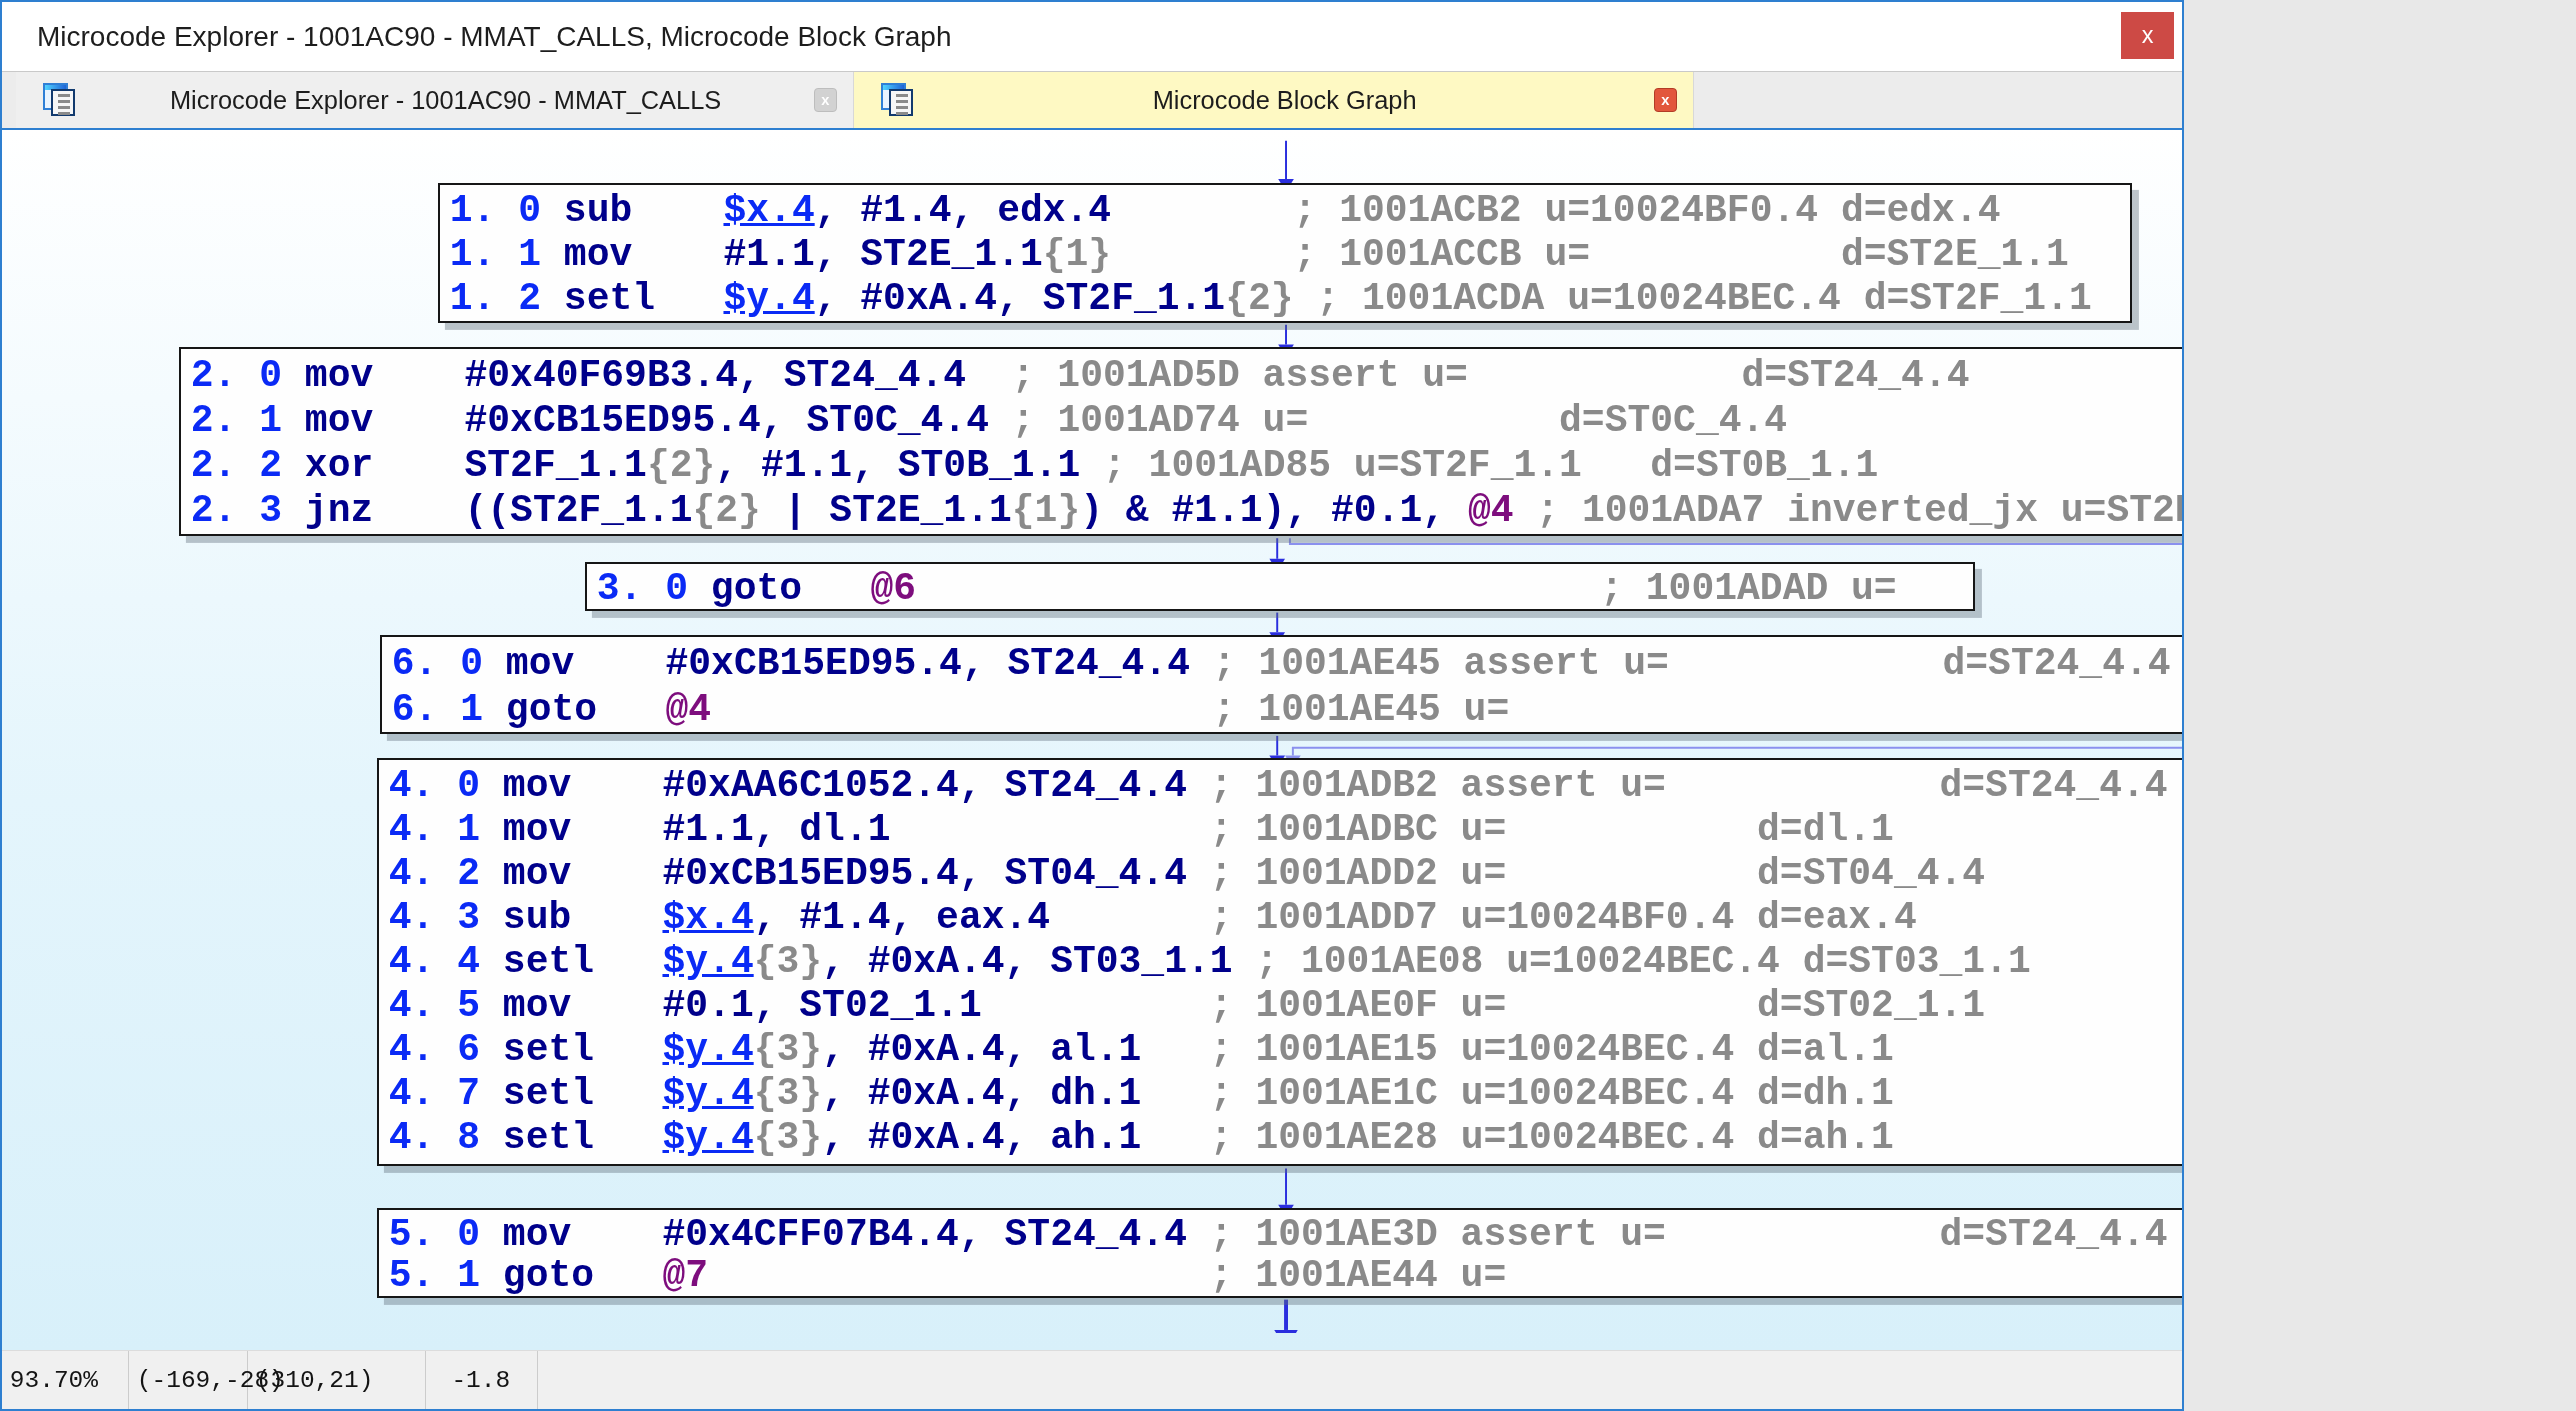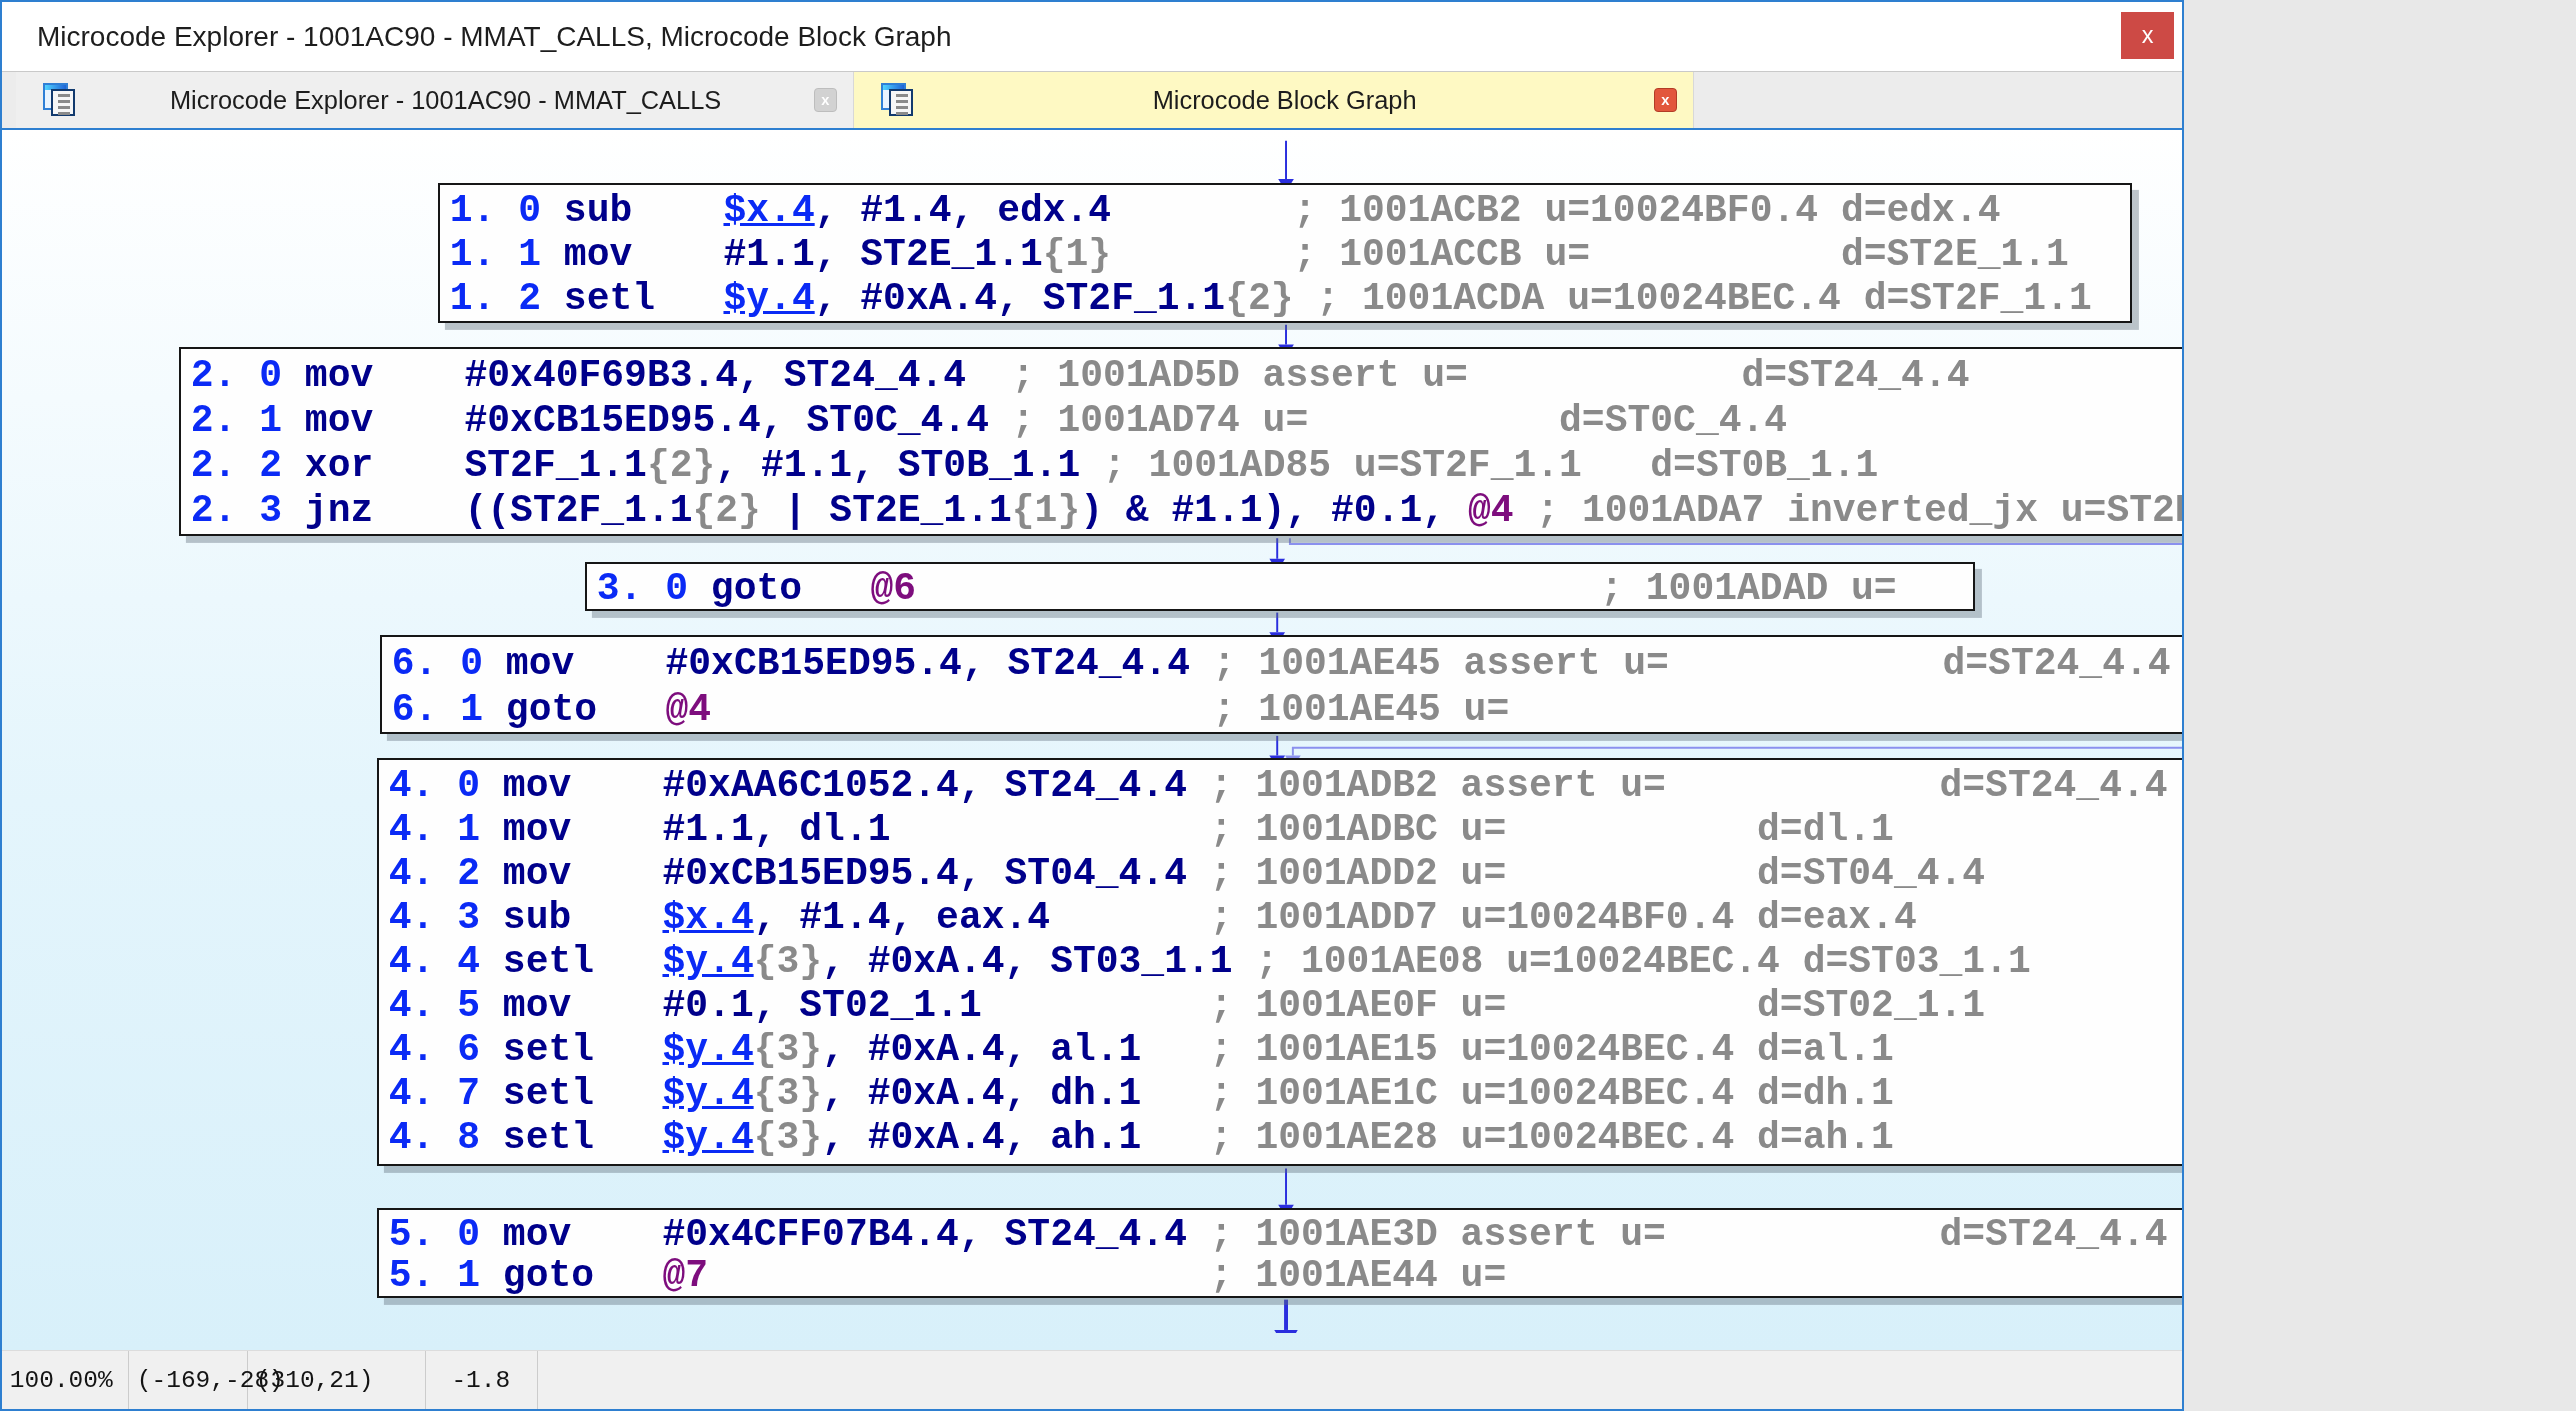--- a/index.html
+++ b/index.html
@@ -155,20 +155,20 @@
       </svg>
       <div class="mblock" style="left: 436px; top: 53px; width: 1694px; height: 140px;"><div class="code-line" style="height: 44px; line-height: 44px;"><span class="tk-num">1. 0 </span><span class="tk-kw">sub    </span><span class="tk-dol">$x.4</span><span class="tk-op">, </span><span class="tk-op">#1.4</span><span class="tk-op">, </span><span class="tk-op">edx.4</span><span class="tk-sp">        </span><span class="tk-cmt">; 1001ACB2 u=10024BF0.4 d=edx.4</span></div><div class="code-line" style="height: 44px; line-height: 44px;"><span class="tk-num">1. 1 </span><span class="tk-kw">mov    </span><span class="tk-op">#1.1, ST2E_1.1</span><span class="tk-brc">{1}</span><span class="tk-sp">        </span><span class="tk-cmt">; 1001ACCB u=           d=ST2E_1.1</span></div><div class="code-line" style="height: 44px; line-height: 44px;"><span class="tk-num">1. 2 </span><span class="tk-kw">setl   </span><span class="tk-dol">$y.4</span><span class="tk-op">, </span><span class="tk-op">#0xA.4, ST2F_1.1</span><span class="tk-brc">{2}</span><span class="tk-sp"> </span><span class="tk-cmt">; 1001ACDA u=10024BEC.4 d=ST2F_1.1</span></div></div>
       <div class="mblock" style="left: 177px; top: 217px; width: 2217px; height: 189px;"><div class="code-line" style="height: 45px; line-height: 45px;"><span class="tk-num">2. 0 </span><span class="tk-kw">mov    </span><span class="tk-op">#0x40F69B3.4, ST24_4.4</span><span class="tk-sp">  </span><span class="tk-cmt">; 1001AD5D assert u=            d=ST24_4.4</span></div><div class="code-line" style="height: 45px; line-height: 45px;"><span class="tk-num">2. 1 </span><span class="tk-kw">mov    </span><span class="tk-op">#0xCB15ED95.4, ST0C_4.4</span><span class="tk-sp"> </span><span class="tk-cmt">; 1001AD74 u=           d=ST0C_4.4</span></div><div class="code-line" style="height: 45px; line-height: 45px;"><span class="tk-num">2. 2 </span><span class="tk-kw">xor    </span><span class="tk-op">ST2F_1.1</span><span class="tk-brc">{2}</span><span class="tk-op">, #1.1, ST0B_1.1</span><span class="tk-sp"> </span><span class="tk-cmt">; 1001AD85 u=ST2F_1.1   d=ST0B_1.1</span></div><div class="code-line" style="height: 45px; line-height: 45px;"><span class="tk-num">2. 3 </span><span class="tk-kw">jnz    </span><span class="tk-op">((ST2F_1.1</span><span class="tk-brc">{2}</span><span class="tk-op"> | ST2E_1.1</span><span class="tk-brc">{1}</span><span class="tk-op">) &amp; #1.1), #0.1, </span><span class="tk-tgt">@4</span><span class="tk-sp"> </span><span class="tk-cmt">; 1001ADA7 inverted_jx u=ST2E_2.2</span></div></div>
       <div class="mblock" style="left: 583px; top: 432px; width: 1390px; height: 49px;"><div class="code-line" style="height: 41px; line-height: 41px;"><span class="tk-num">3. 0 </span><span class="tk-kw">goto   </span><span class="tk-tgt">@6</span><span class="tk-sp">                              </span><span class="tk-cmt">; 1001ADAD u=</span></div></div>
       <div class="mblock" style="left: 378px; top: 505px; width: 1810px; height: 99px;"><div class="code-line" style="height: 46px; line-height: 46px;"><span class="tk-num">6. 0 </span><span class="tk-kw">mov    </span><span class="tk-op">#0xCB15ED95.4, ST24_4.4</span><span class="tk-sp"> </span><span class="tk-cmt">; 1001AE45 assert u=            d=ST24_4.4</span></div><div class="code-line" style="height: 46px; line-height: 46px;"><span class="tk-num">6. 1 </span><span class="tk-kw">goto   </span><span class="tk-tgt">@4</span><span class="tk-sp">                      </span><span class="tk-cmt">; 1001AE45 u=</span></div></div>
       <div class="mblock" style="left: 375px; top: 628px; width: 1817px; height: 408px;"><div class="code-line" style="height: 44px; line-height: 44px;"><span class="tk-num">4. 0 </span><span class="tk-kw">mov    </span><span class="tk-op">#0xAA6C1052.4, ST24_4.4</span><span class="tk-sp"> </span><span class="tk-cmt">; 1001ADB2 assert u=            d=ST24_4.4</span></div><div class="code-line" style="height: 44px; line-height: 44px;"><span class="tk-num">4. 1 </span><span class="tk-kw">mov    </span><span class="tk-op">#1.1, dl.1</span><span class="tk-sp">              </span><span class="tk-cmt">; 1001ADBC u=           d=dl.1</span></div><div class="code-line" style="height: 44px; line-height: 44px;"><span class="tk-num">4. 2 </span><span class="tk-kw">mov    </span><span class="tk-op">#0xCB15ED95.4, ST04_4.4</span><span class="tk-sp"> </span><span class="tk-cmt">; 1001ADD2 u=           d=ST04_4.4</span></div><div class="code-line" style="height: 44px; line-height: 44px;"><span class="tk-num">4. 3 </span><span class="tk-kw">sub    </span><span class="tk-dol">$x.4</span><span class="tk-op">, #1.4, eax.4</span><span class="tk-sp">       </span><span class="tk-cmt">; 1001ADD7 u=10024BF0.4 d=eax.4</span></div><div class="code-line" style="height: 44px; line-height: 44px;"><span class="tk-num">4. 4 </span><span class="tk-kw">setl   </span><span class="tk-dol">$y.4</span><span class="tk-brc">{3}</span><span class="tk-op">, #0xA.4, ST03_1.1</span><span class="tk-sp"> </span><span class="tk-cmt">; 1001AE08 u=10024BEC.4 d=ST03_1.1</span></div><div class="code-line" style="height: 44px; line-height: 44px;"><span class="tk-num">4. 5 </span><span class="tk-kw">mov    </span><span class="tk-op">#0.1, ST02_1.1</span><span class="tk-sp">          </span><span class="tk-cmt">; 1001AE0F u=           d=ST02_1.1</span></div><div class="code-line" style="height: 44px; line-height: 44px;"><span class="tk-num">4. 6 </span><span class="tk-kw">setl   </span><span class="tk-dol">$y.4</span><span class="tk-brc">{3}</span><span class="tk-op">, #0xA.4, al.1</span><span class="tk-sp">   </span><span class="tk-cmt">; 1001AE15 u=10024BEC.4 d=al.1</span></div><div class="code-line" style="height: 44px; line-height: 44px;"><span class="tk-num">4. 7 </span><span class="tk-kw">setl   </span><span class="tk-dol">$y.4</span><span class="tk-brc">{3}</span><span class="tk-op">, #0xA.4, dh.1</span><span class="tk-sp">   </span><span class="tk-cmt">; 1001AE1C u=10024BEC.4 d=dh.1</span></div><div class="code-line" style="height: 44px; line-height: 44px;"><span class="tk-num">4. 8 </span><span class="tk-kw">setl   </span><span class="tk-dol">$y.4</span><span class="tk-brc">{3}</span><span class="tk-op">, #0xA.4, ah.1</span><span class="tk-sp">   </span><span class="tk-cmt">; 1001AE28 u=10024BEC.4 d=ah.1</span></div></div>
       <div class="mblock" style="left: 375px; top: 1078px; width: 1820px; height: 90px;"><div class="code-line" style="height: 41px; line-height: 41px;"><span class="tk-num">5. 0 </span><span class="tk-kw">mov    </span><span class="tk-op">#0x4CFF07B4.4, ST24_4.4</span><span class="tk-sp"> </span><span class="tk-cmt">; 1001AE3D assert u=            d=ST24_4.4</span></div><div class="code-line" style="height: 41px; line-height: 41px;"><span class="tk-num">5. 1 </span><span class="tk-kw">goto   </span><span class="tk-tgt">@7</span><span class="tk-sp">                      </span><span class="tk-cmt">; 1001AE44 u=</span></div></div>
     </div>
 
   <div class="statusbar">
-    <div class="seg">100.00%</div>
+    <div class="seg">93.70%</div>
     <div class="seg">(-169,-28)</div>
     <div class="seg">(310,21)</div>
     <div class="seg">-1.8</div>
   </div>
 
 </div>
 
 
 </body></html>

